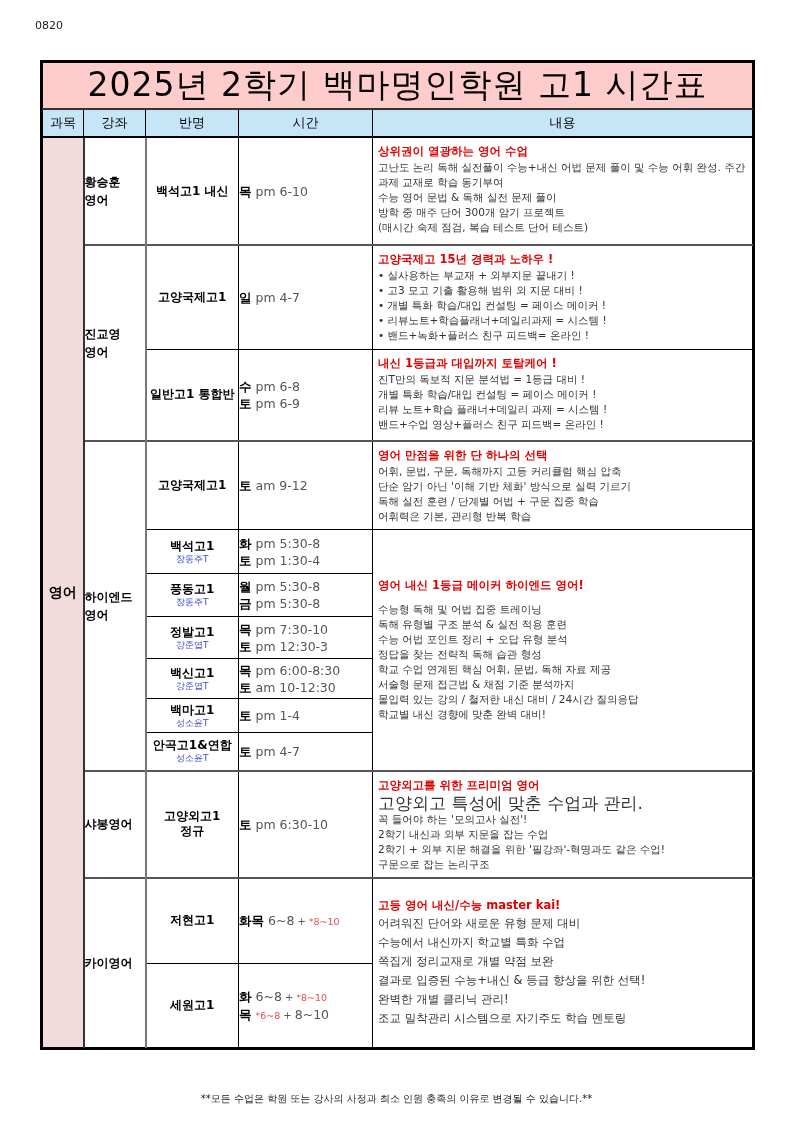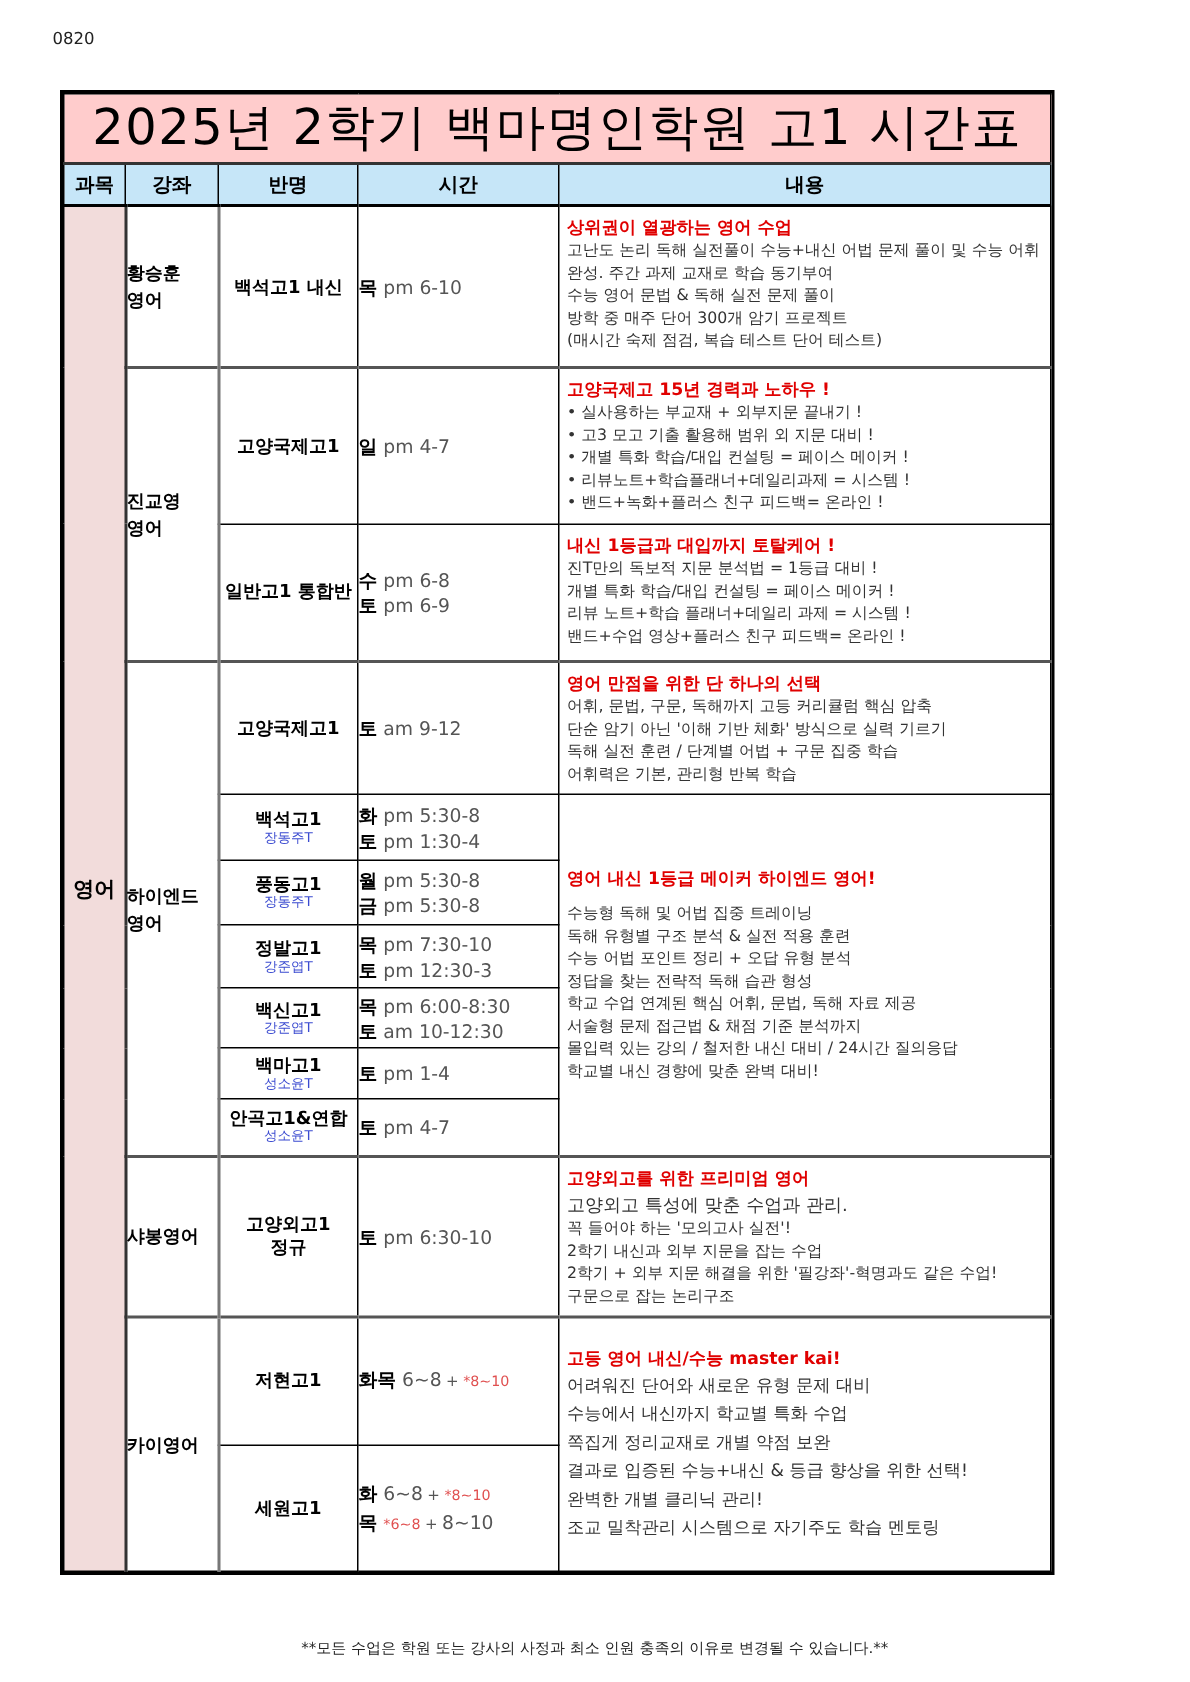--- a/index.html
+++ b/index.html
@@ -1,22 +1,22 @@
 <!DOCTYPE html>
 <html><head>
 <meta charset="utf-8">
 <style>
   html, body { margin:0; padding:0; background:#fff; }
   body { width:793px; height:1121px; position:relative; font-family:"DejaVu Sans","Liberation Sans",sans-serif; color:#000; }
   .doc-code { position:absolute; left:35px; top:19px; font-size:11px; color:#222; }
-  .sheet { position:absolute; left:40px; top:60px; width:663px; border:2px solid #000; box-sizing:border-box; }
+  .sheet { position:absolute; left:40px; top:60px; width:715px; border:2px solid #000; box-sizing:border-box; }
   table { border-collapse:collapse; width:100%; table-layout:fixed; }
   td, th { border:1px solid #000; padding:0; vertical-align:middle; }
   .title-cell { background:#ffcccc; height:44px; text-align:center; font-size:33px; font-weight:400; letter-spacing:1px; border-bottom:2px solid #333; }
-  .hdr th { background:#c6e6f8; font-size:13px; font-weight:bold; height:26px; text-align:center; border-bottom:2px solid #000; }
+  .hdr th { background:#c6e6f8; font-size:13px; font-weight:normal; height:26px; text-align:center; border-bottom:2px solid #000; }
   .subject { background:#f2dcdb; text-align:center; font-weight:bold; font-size:14px; border-right:2px solid #333; }
   .teacher { font-weight:bold; font-size:12px; line-height:18px; border-right:2px solid #777; }
   .cls { text-align:center; font-weight:bold; font-size:12px; line-height:15px; }
   .cls .sub { display:block; font-size:9px; font-weight:normal; color:#3b4bd0; line-height:11px; }
   .time { padding-left:0; font-size:12.5px; color:#555; line-height:17px; }
   .time .day { font-weight:bold; color:#000; margin-right:4px; }
   .time .red { color:#e05050; font-size:9.5px;text-align:right; }
   .time .plus { font-size:10px; margin:0 3px; }
   .content { padding:5px 6px 5px 5px; font-size:10.5px; color:#333; line-height:15px; vertical-align:top; }
   .content .head { color:#e00000; font-weight:bold; font-size:11.5px; line-height:17px; }
@@ -198,21 +198,21 @@
     <td class="teacher">샤봉영어</td>
     <td class="cls">
       <span>고양외고1</span><br>
       <span>정규</span>
     </td>
     <td class="time">
       <span class="day">토</span><span>pm 6:30-10</span>
     </td>
     <td class="content">
       <span class="line head">고양외고를 위한 프리미엄 영어</span>
-      <span class="line" style="font-size:12px;line-height:18px">고양외고 특성에 맞춘 수업과 관리.</span>
+      <span class="line" style="font-size:17px;line-height:18px">고양외고 특성에 맞춘 수업과 관리.</span>
       <span class="line">꼭 들어야 하는 '모의고사 실전'!</span>
       <span class="line">2학기 내신과 외부 지문을 잡는 수업</span>
       <span class="line">2학기 + 외부 지문 해결을 위한 '필강좌'-혁명과도 같은 수업!</span>
       <span class="line">구문으로 잡는 논리구조</span>
     </td>
   </tr>
 
   <tr style="height:86px" class="row-sep">
     <td rowspan="2" class="teacher">카이영어</td>
     <td class="cls">저현고1</td>

